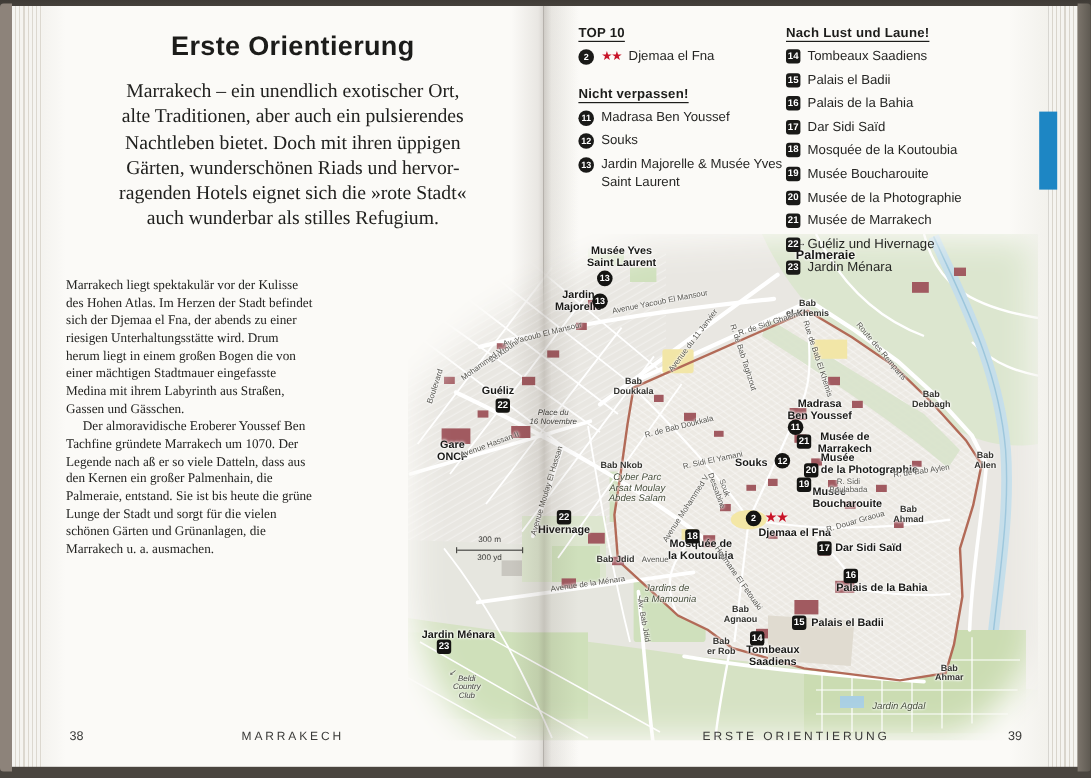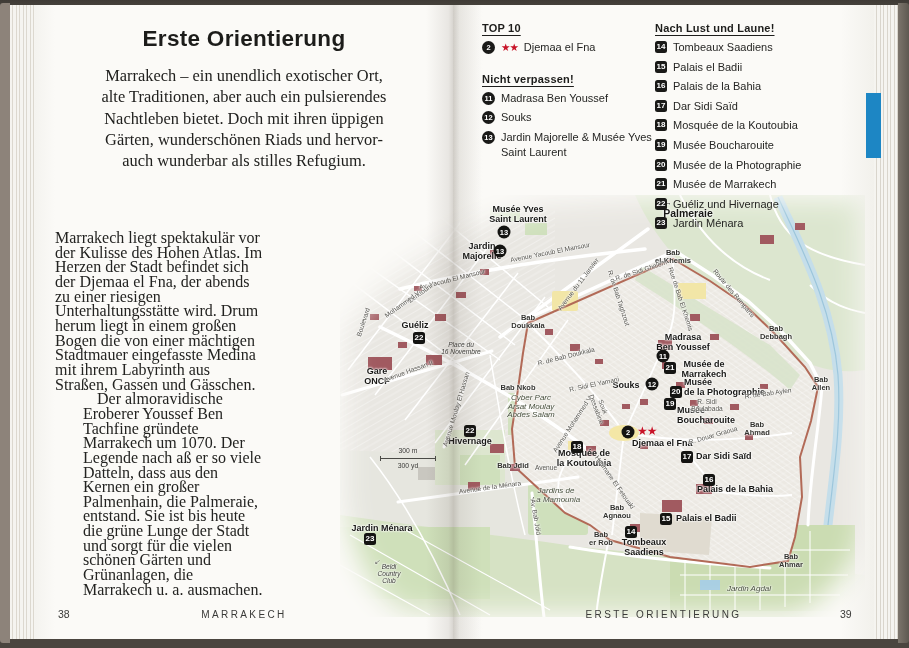--- a/index.html
+++ b/index.html
@@ -21,23 +21,23 @@
   .gutter{left:426px;top:5px;width:56px;height:634px;z-index:40;pointer-events:none;
           background:linear-gradient(90deg,rgba(70,58,45,0) 0%,rgba(70,58,45,.10) 40%,rgba(70,58,45,.20) 49%,rgba(70,58,45,.08) 60%,rgba(70,58,45,0) 100%);}
   .tab{left:866px;top:93px;width:15px;height:65px;background:#1d86c4;z-index:45;}
 
   
   .title{left:35px;top:26px;width:418px;text-align:center;margin:0;
          font-size:22.5px;font-weight:bold;letter-spacing:.3px;color:#1c1c1a;}
   .intro{left:72px;top:65px;width:344px;text-align:center;
          font-family:"Liberation Serif",serif;font-size:16.4px;line-height:21.3px;color:#21211f;}
   .bodycol{left:55px;top:231px;width:208px;
-           font-family:"Liberation Serif",serif;font-size:16px;line-height:14.65px;color:#232321;}
+           font-family:"Liberation Serif",serif;font-size:11px;line-height:14.65px;color:#232321;}
   .para{margin:0;}
-  .para.ind{text-indent:14px;margin-left:28px;}
+  .para.ind{text-indent:14px;}
   .pagenum{font-size:10.5px;color:#3a3a38;}
   .runhead{font-size:10px;letter-spacing:2.4px;color:#3a3a38;}
   .f38{left:58px;top:608px;}
   .fmar{left:35px;top:609px;width:418px;text-align:center;}
   .fori{left:453px;top:609px;width:421px;text-align:center;z-index:30;}
   .f39{left:840px;top:608px;z-index:30;}
 
   
   .legend{z-index:20;}
   .leg-col1{left:482px;top:22px;width:172px;}
@@ -87,20 +87,21 @@
 
   <div class="abs page page-l"></div>
   <div class="abs page page-r"></div>
 
   <h1 class="abs title">Erste Orientierung</h1>
   <div class="abs intro" id="intro">
       <div class="intro-line">Marrakech – ein unendlich exotischer Ort,</div>
       <div class="intro-line">alte Traditionen, aber auch ein pulsierendes</div>
       <div class="intro-line">Nachtleben bietet. Doch mit ihren üppigen</div>
       <div class="intro-line">Gärten, wunderschönen Riads und hervor-</div>
+      <div class="intro-line">ragenden Hotels eignet sich die »rote Stadt«</div>
       <div class="intro-line">auch wunderbar als stilles Refugium.</div>
     </div>
   <div class="abs bodycol" id="bodycol">
       <div class="para">Marrakech liegt spektakulär vor der Kulisse des Hohen Atlas. Im Herzen der Stadt befindet sich der Djemaa el Fna, der abends zu einer riesigen Unterhaltungsstätte wird. Drum herum liegt in einem großen Bogen die von einer mächtigen Stadtmauer eingefasste Medina mit ihrem Labyrinth aus Straßen, Gassen und Gässchen.</div>
       <div class="para ind">Der almoravidische Eroberer Youssef Ben Tachfine gründete Marrakech um 1070. Der Legende nach aß er so viele Datteln, dass aus den Kernen ein großer Palmenhain, die Palmeraie, entstand. Sie ist bis heute die grüne Lunge der Stadt und sorgt für die vielen schönen Gärten und Grünanlagen, die Marrakech u. a. ausmachen.</div>
     </div>
   <div class="abs f38 pagenum">38</div>
   <div class="abs fmar runhead">MARRAKECH</div>
 
   <div class="abs legend leg-col1">

